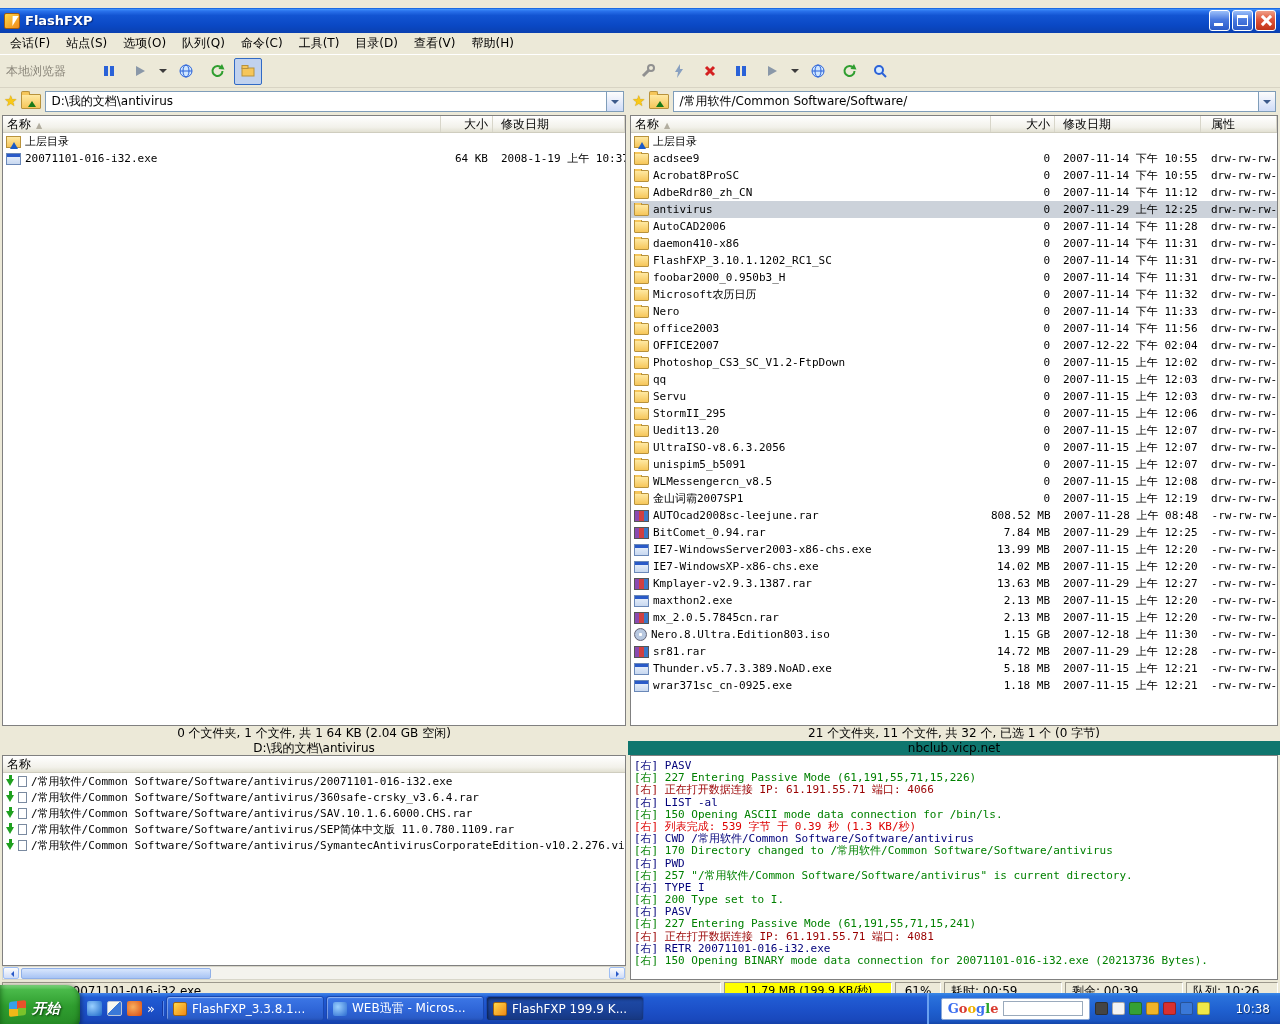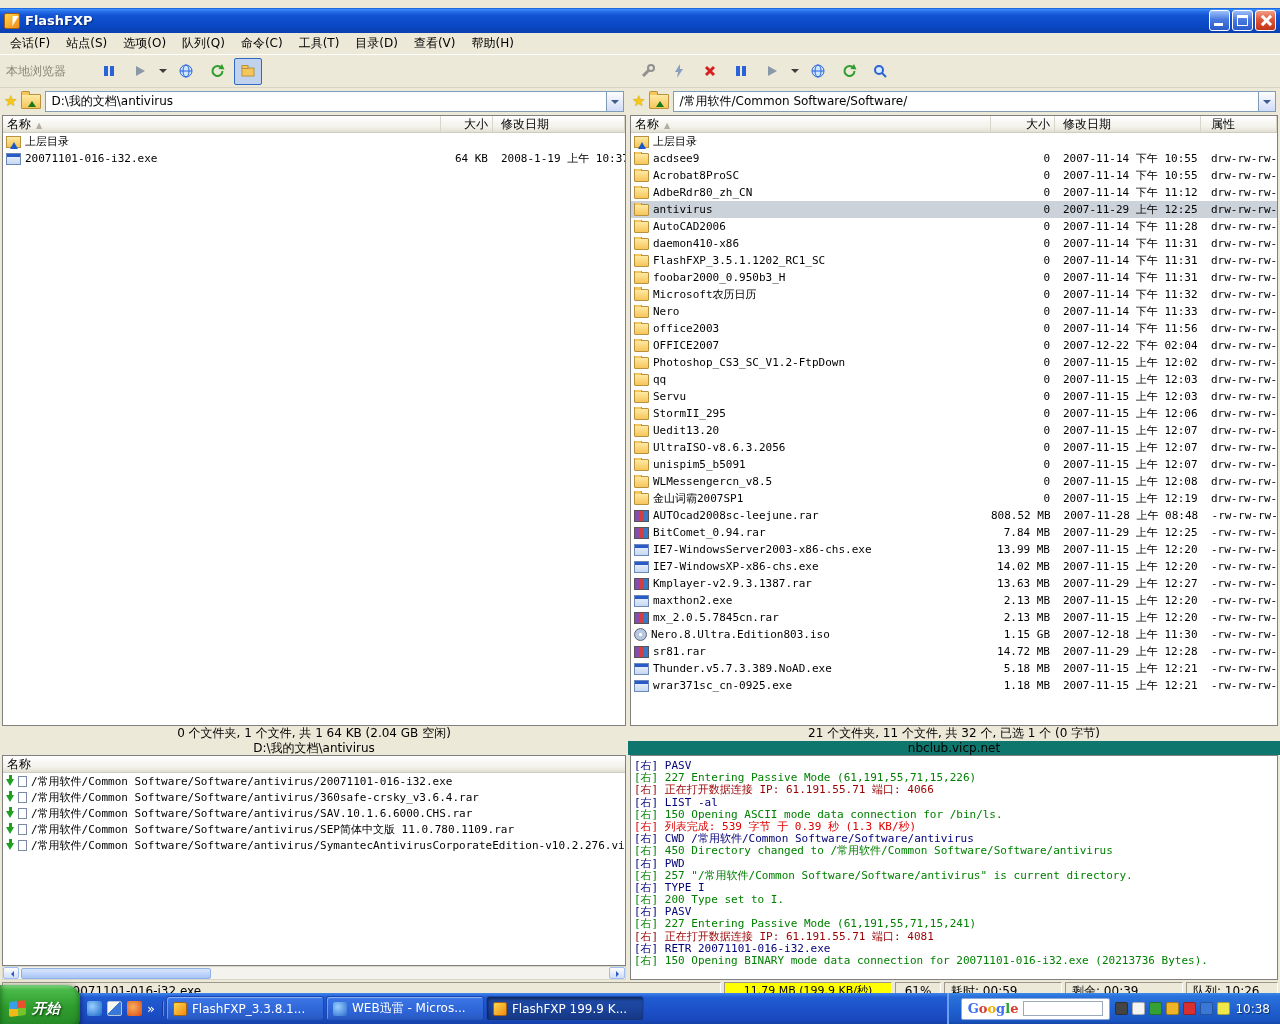--- a/index.html
+++ b/index.html
@@ -150,21 +150,21 @@
 .icon-flashfxp { background:linear-gradient(135deg,#ffd84a,#f08a18); border:1px solid #a06410; }
 .icon-ie-page { background:radial-gradient(circle at 35% 35%,#9ad0ff,#2a6ad0); }
 .tray { margin-left:auto; height:31px; display:flex; align-items:center; gap:5px; padding:0 10px 0 12px;
   background:linear-gradient(180deg,#3a8ae8 0%,#2a72dc 10%,#1f60d0 55%,#1a54c0 90%,#1446a8 100%);
   border-left:2px solid #6aa0f0; }
 .googleband { height:22px; display:flex; align-items:center; gap:5px; padding:2px 6px; background:#fff; border:1px solid #8aa8d8; border-radius:2px; cursor:text; }
 .glogo span { font-weight:bold; font-size:13px; font-family:"DejaVu Serif","Liberation Serif",serif; }
 .ginput { width:80px; height:15px; background:#fff; border:1px solid #9aaabc; display:inline-block; }
 .tray-icons { display:flex; align-items:center; gap:4px; }
 .tray-ic { width:13px; height:13px; border-radius:2px; border:1px solid rgba(0,0,0,.3); display:inline-block; cursor:pointer; }
-.clock { color:#fff; margin-left:0; text-shadow:1px 1px 1px #08306a; }
+.clock { color:#fff; margin-left:20px; text-shadow:1px 1px 1px #08306a; }
 </style>
 </head>
 <body>
 
 <div class="app">
 
   <div class="titlebar">
     <span class="app-icon"></span>
     <span>FlashFXP</span>
     <span class="winbtns">
@@ -399,21 +399,21 @@
               <span>daemon410-x86</span>
             </span>
             <span class="col-size">0</span>
             <span class="col-date">2007-11-14 下午 11:31</span>
             <span class="col-attr">drw-rw-rw-</span>
           </div>
 
           <div class="frow">
             <span class="col-name">
               <i class="ficon icon-folder"></i>
-              <span>FlashFXP_3.5.1.1202_RC1_SC</span>
+              <span>FlashFXP_3.10.1.1202_RC1_SC</span>
             </span>
             <span class="col-size">0</span>
             <span class="col-date">2007-11-14 下午 11:31</span>
             <span class="col-attr">drw-rw-rw-</span>
           </div>
 
           <div class="frow">
             <span class="col-name">
               <i class="ficon icon-folder"></i>
               <span>foobar2000_0.950b3_H</span>
@@ -721,21 +721,21 @@
     </div>
     <div class="logpanel">
 
     <div class="logline cmd">[右] PASV</div>
         <div class="logline ok">[右] 227 Entering Passive Mode (61,191,55,71,15,226)</div>
         <div class="logline info">[右] 正在打开数据连接 IP: 61.191.55.71 端口: 4066</div>
         <div class="logline cmd">[右] LIST -al</div>
         <div class="logline ok">[右] 150 Opening ASCII mode data connection for /bin/ls.</div>
         <div class="logline stat">[右] 列表完成: 539 字节 于 0.39 秒 (1.3 KB/秒)</div>
         <div class="logline cmd">[右] CWD /常用软件/Common Software/Software/antivirus</div>
-        <div class="logline ok">[右] 450 Directory changed to /常用软件/Common Software/Software/antivirus</div>
+        <div class="logline ok">[右] 170 Directory changed to /常用软件/Common Software/Software/antivirus</div>
         <div class="logline cmd">[右] PWD</div>
         <div class="logline ok">[右] 257 "/常用软件/Common Software/Software/antivirus" is current directory.</div>
         <div class="logline cmd">[右] TYPE I</div>
         <div class="logline ok">[右] 200 Type set to I.</div>
         <div class="logline cmd">[右] PASV</div>
         <div class="logline ok">[右] 227 Entering Passive Mode (61,191,55,71,15,241)</div>
         <div class="logline info">[右] 正在打开数据连接 IP: 61.191.55.71 端口: 4081</div>
         <div class="logline cmd">[右] RETR 20071101-016-i32.exe</div>
         <div class="logline ok">[右] 150 Opening BINARY mode data connection for 20071101-016-i32.exe (20213736 Bytes).</div>
       </div>

